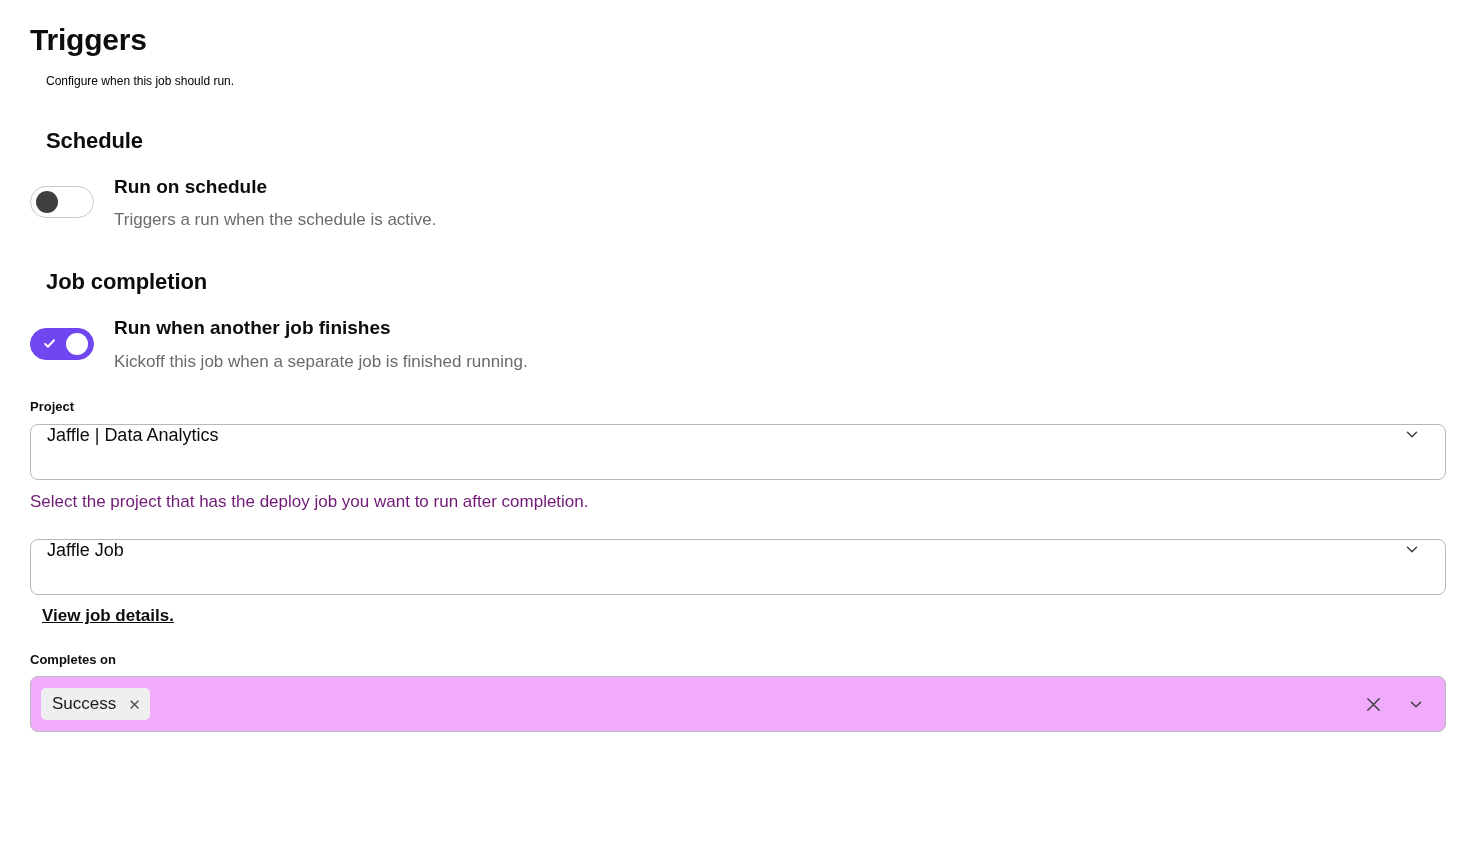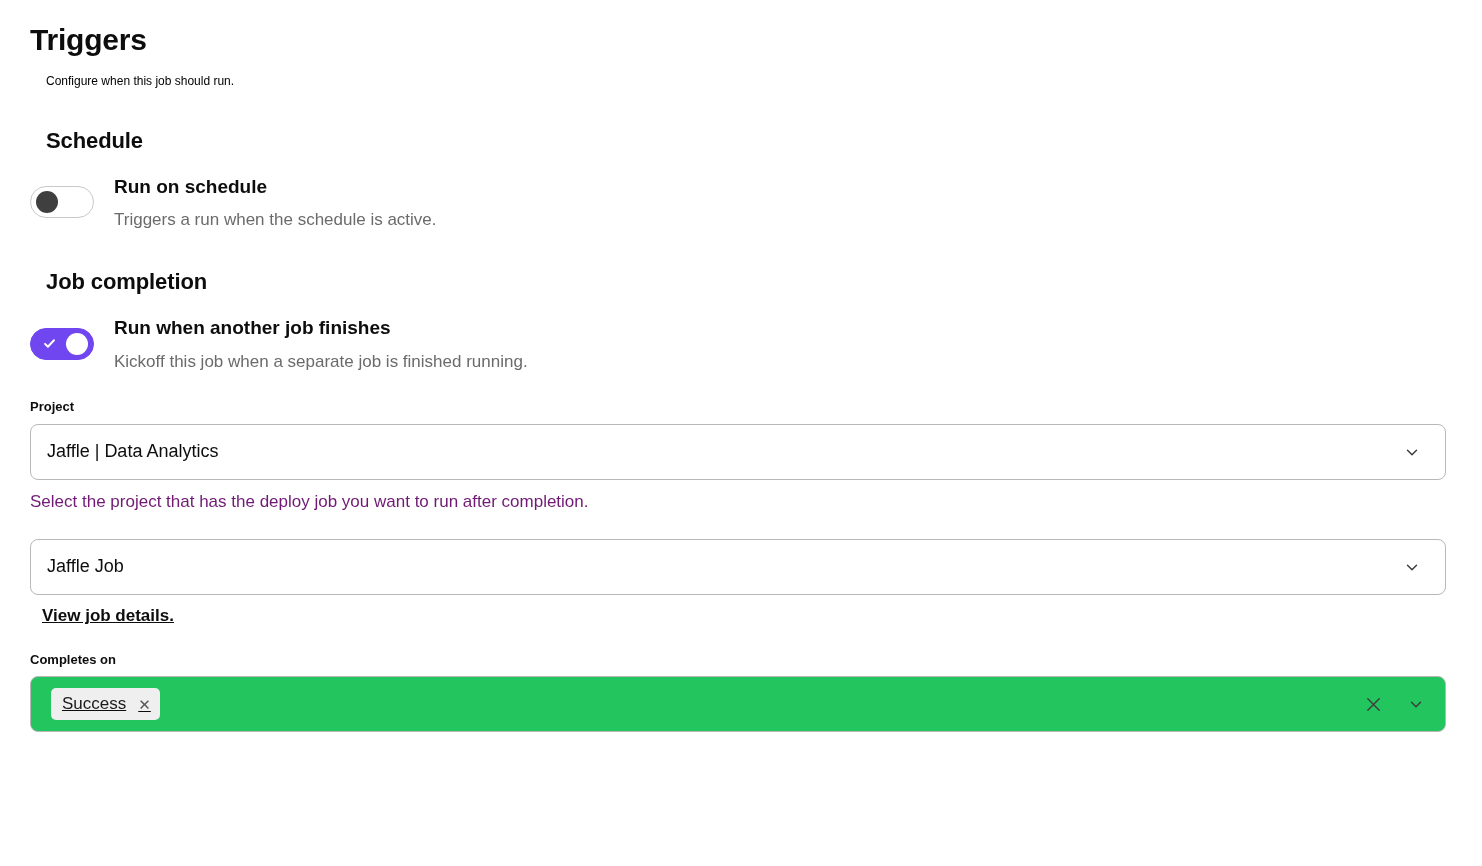--- a/index.html
+++ b/index.html
@@ -112,21 +112,21 @@
     margin: 0 0 9px 0;
     line-height: 1.2;
   }
   .select {
     width: 1416px;
     height: 56px;
     border: 1px solid #b8b8b8;
     border-radius: 8px;
     background: #ffffff;
     display: flex;
-    align-items: center;
+    align-items: flex-start;
     padding: 0 24px 0 16px;
     cursor: pointer;
   }
   .select .value {
     font-size: 18px;
     flex: 1 1 auto;
     color: #0d0d0d;
   }
   .chev {
     width: 18px;
@@ -149,25 +149,24 @@
     margin-top: 11px;
     cursor: pointer;
     margin-left: 12px;
   }
 
   .multiselect {
     width: 1416px;
     min-height: 56px;
     border: 1px solid #b8b8b8;
     border-radius: 8px;
-    background: #22c55e;
-    display: flex;
-    align-items: center;
-    padding: 0 14px 0 14px;
-    text-decoration: underline;
+    background: #f0abfc;
+    display: flex;
+    align-items: center;
+    padding: 0 14px 0 4px;
   }
   .chips {
     flex: 1 1 auto;
     display: flex;
     align-items: center;
     gap: 8px;
     padding-left: 6px;
   }
   .chip {
     display: inline-flex;

